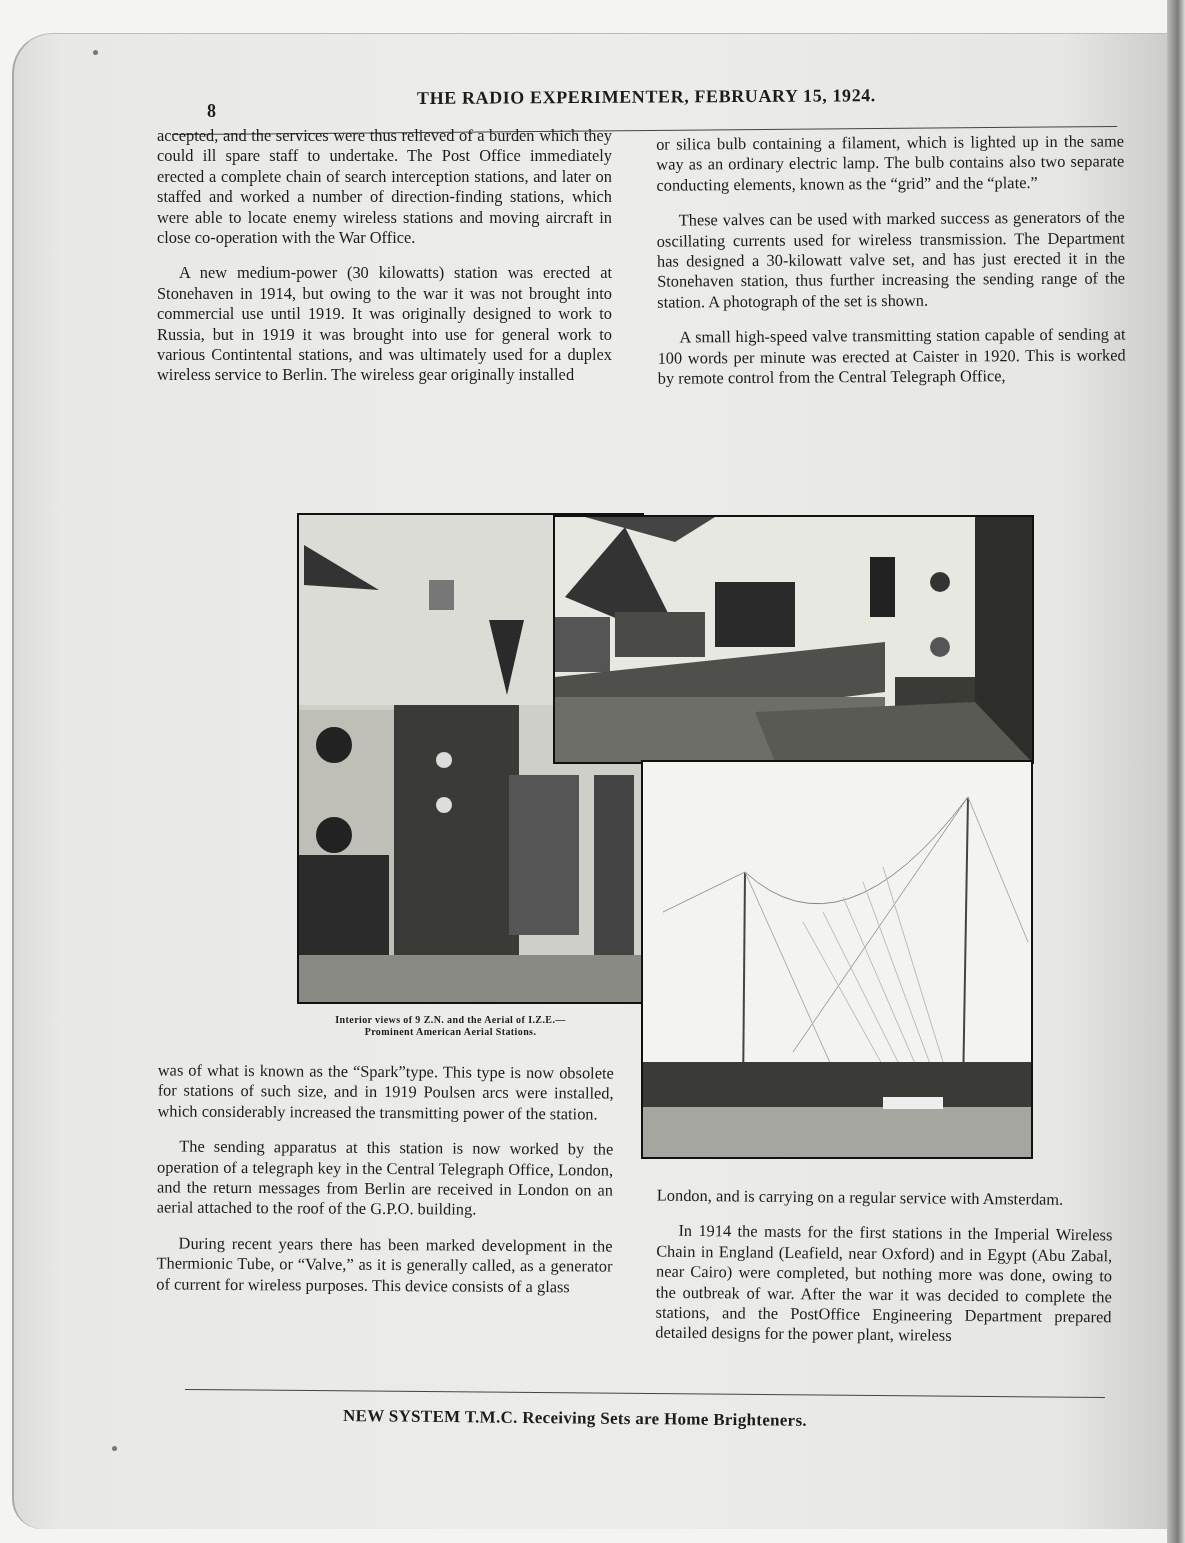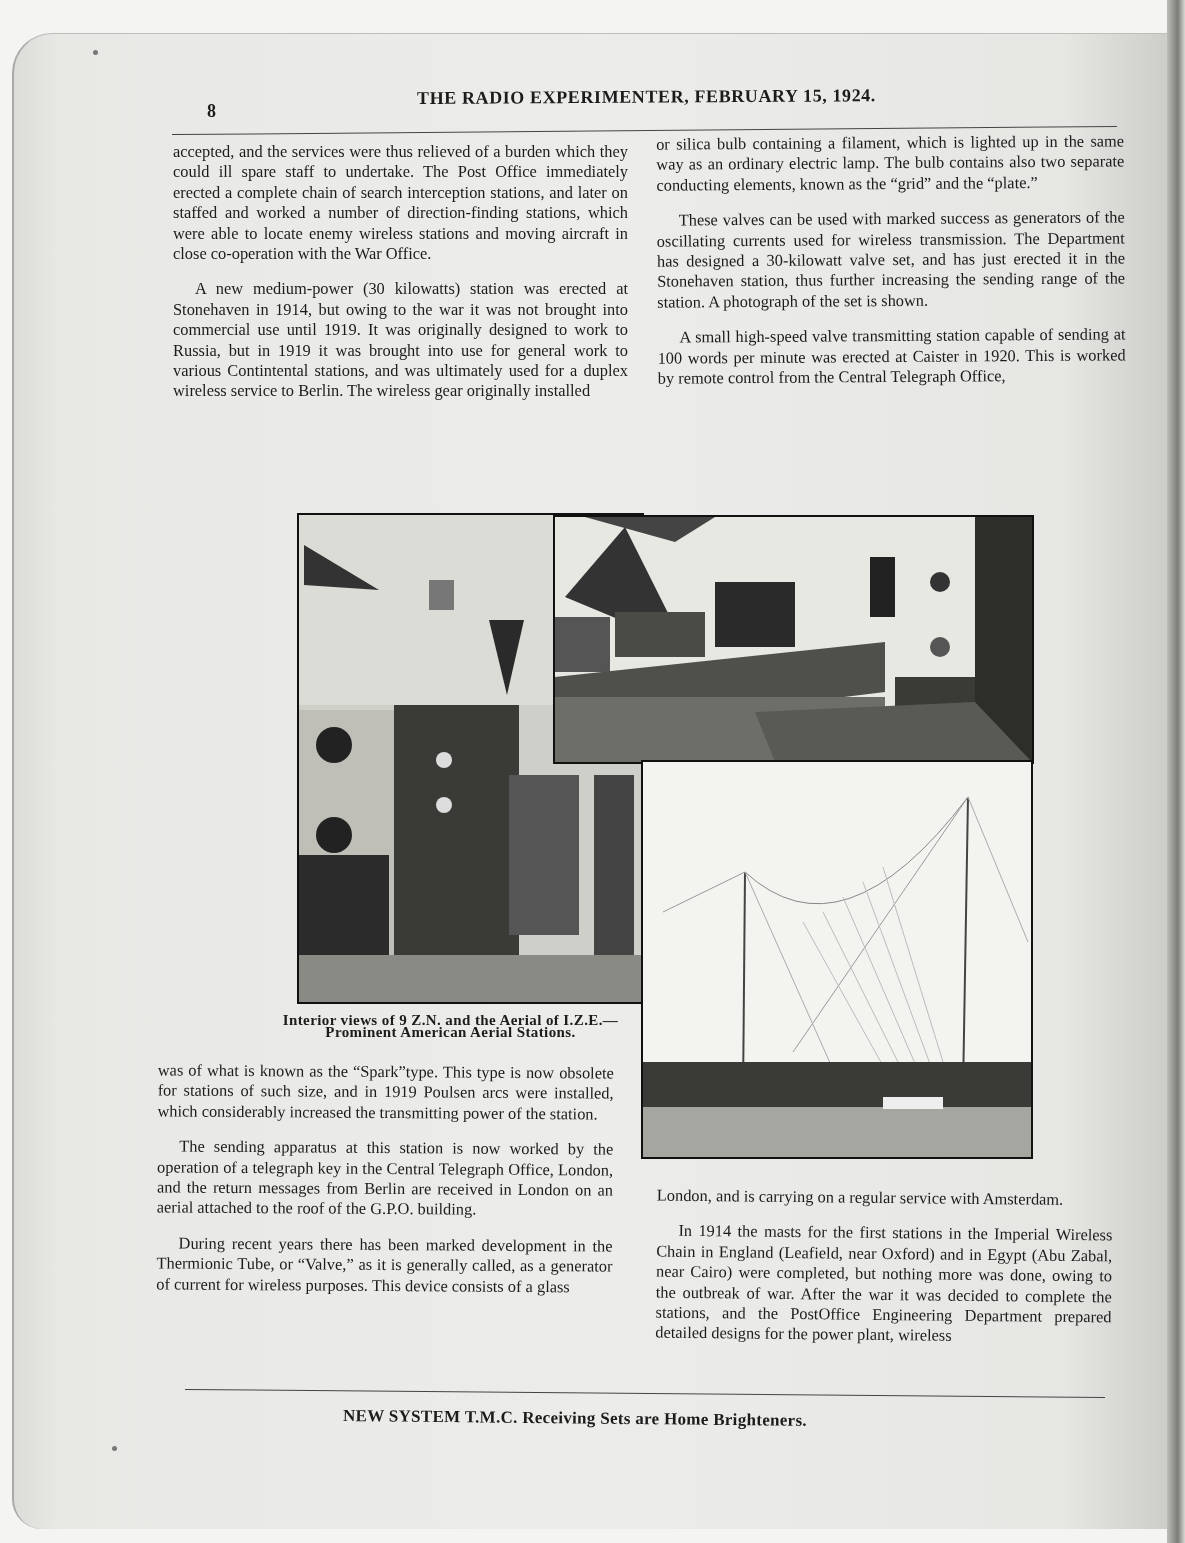--- a/index.html
+++ b/index.html
@@ -20,26 +20,26 @@
     position:absolute; right:0; top:0; width:18px; height:1543px;
     background:linear-gradient(90deg,#bdbdba,#7b7b78 60%,#d8d8d5);
   }
   .dot { position:absolute; width:5px; height:5px; border-radius:50%; background:#777; }
   .page-number { position:absolute; left:207px; top:101px; font-size:18px; font-weight:bold; }
   .running-head { position:absolute; left:417px; top:88px; font-size:18px; font-weight:bold; letter-spacing:0.6px; transform:rotate(-0.35deg); transform-origin:left; }
   .rule { position:absolute; height:1px; background:#444; }
   .col { position:absolute; font-size:16.4px; line-height:20.4px; text-align:justify; }
   .col p { margin:0 0 15px 0; text-indent:0; }
   .col p.indent { text-indent:22px; }
-  .col-left-top { left:157px; top:142px; width:455px;margin-left:16px; }
+  .col-left-top { left:157px; top:126px; width:455px; }
   .col-right-top { left:657px; top:133px; width:468px; transform:rotate(-0.4deg); }
   .col-left-bottom { left:157px; top:1062px; width:456px; transform:rotate(0.4deg); }
   .col-right-bottom { left:656px; top:1188px; width:456px; transform:rotate(0.6deg); }
   .photo { position:absolute; border:2px solid #111; overflow:hidden; }
-  .caption { position:absolute; left:278px; top:1014px; width:345px; font-size:15px; line-height:12px; font-weight:bold; text-align:center; letter-spacing:0.4px; }
+  .caption { position:absolute; left:278px; top:1014px; width:345px; font-size:10px; line-height:12px; font-weight:bold; text-align:center; letter-spacing:0.4px; }
   .footer { position:absolute; left:343px; top:1406px; font-size:17px; font-weight:bold; transform:rotate(0.6deg); transform-origin:left; letter-spacing:0.3px; }
   svg { display:block; }
 </style>
 </head>
 <body>
 
 <div class="page"></div>
 <div class="spine"></div>
 <div class="dot" style="left:93px;top:50px;"></div>
 <div class="dot" style="left:112px;top:1446px;"></div>

